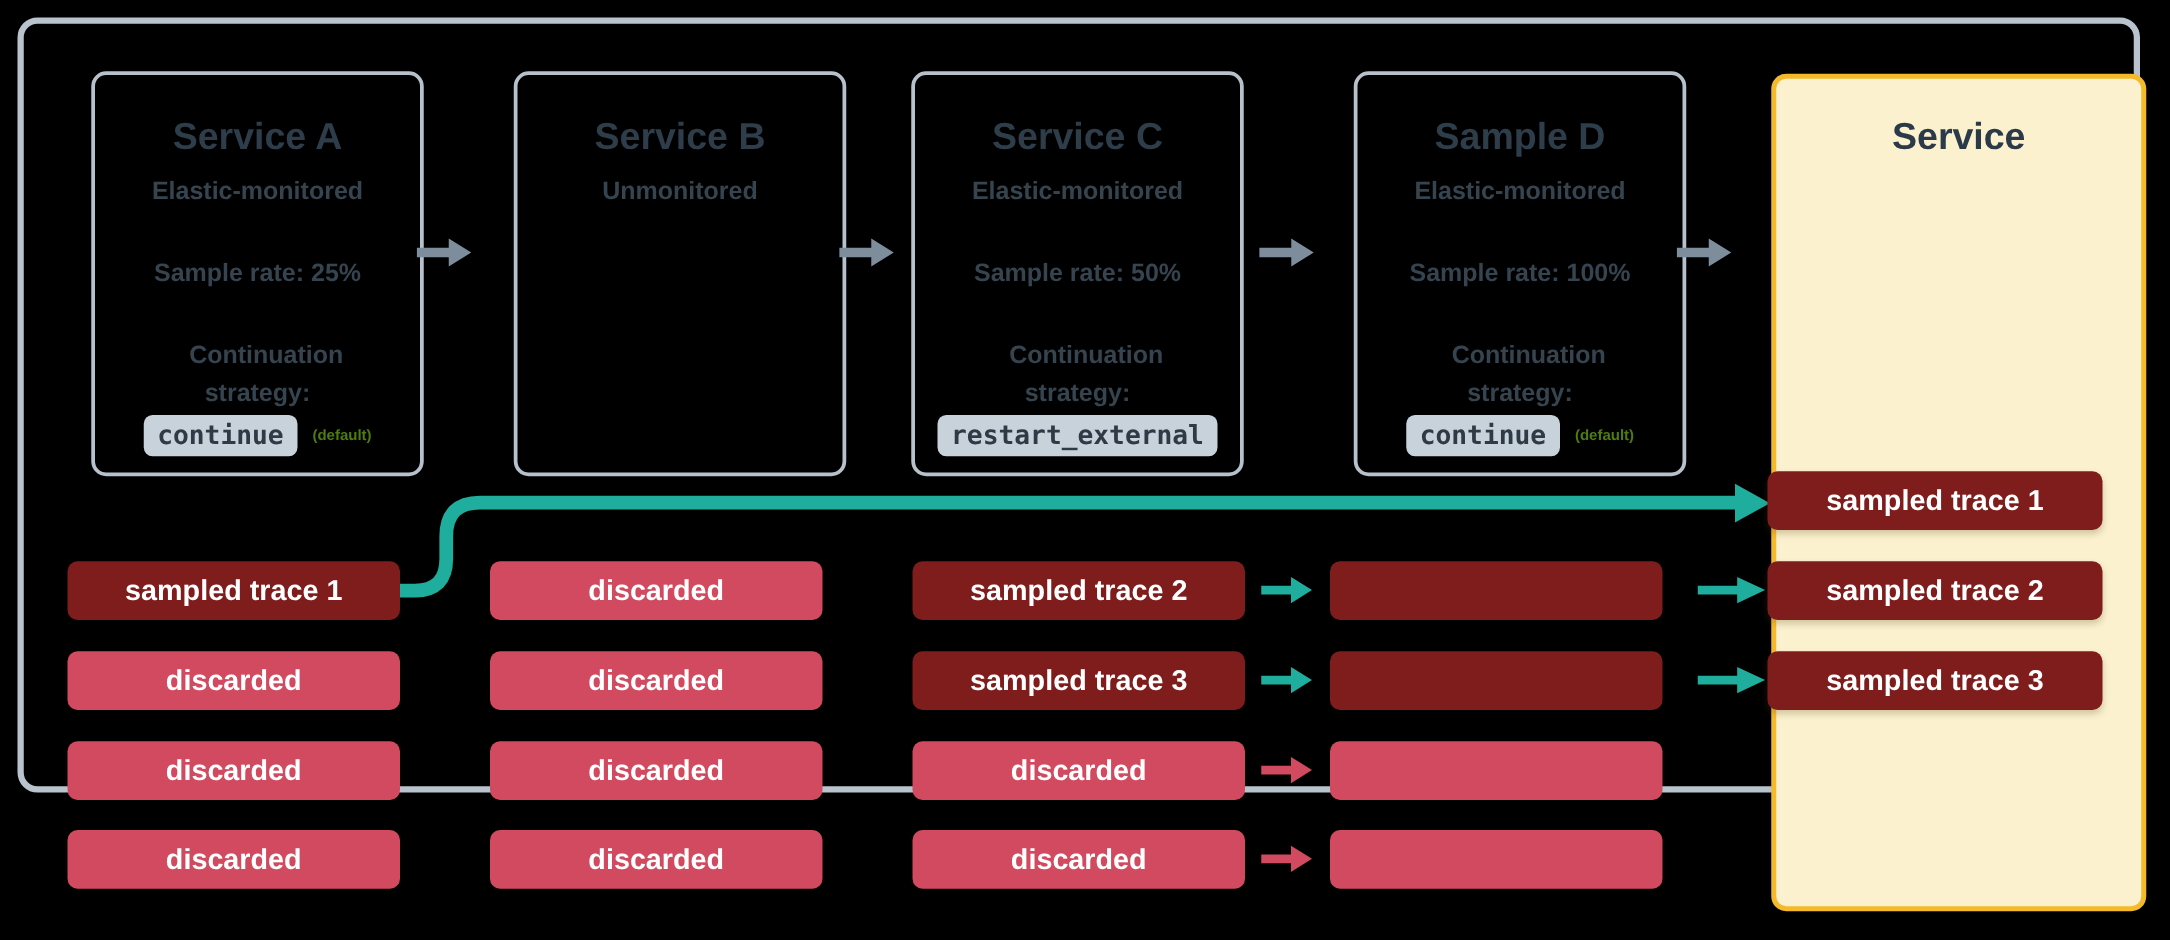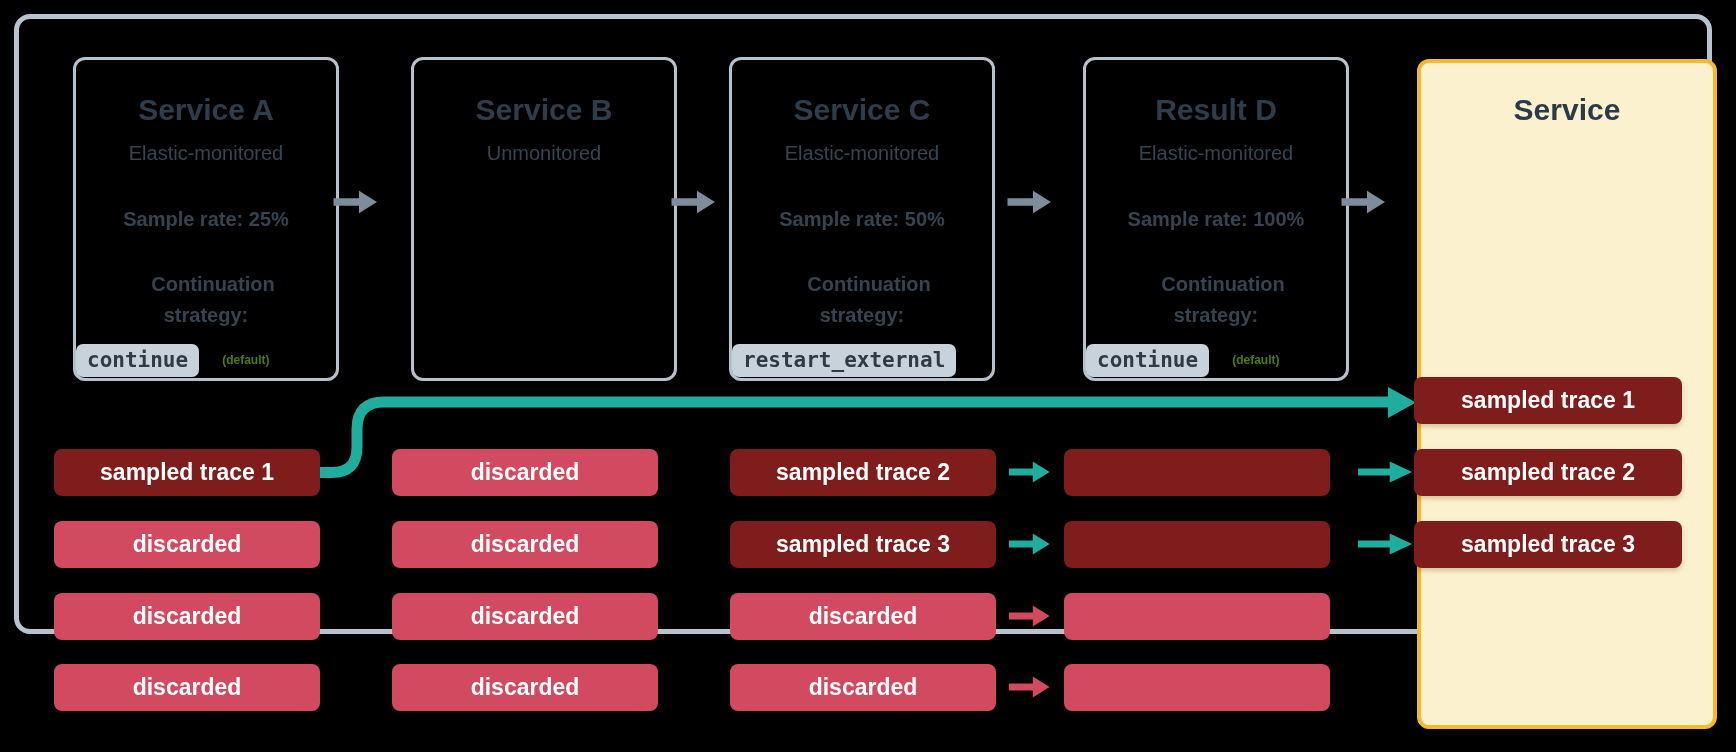--- a/index.html
+++ b/index.html
@@ -24,27 +24,27 @@
     position:absolute;top:38px;
     width:266px;height:324px;
     border:3px solid #B6C1CC;
     border-radius:12px;
     box-sizing:border-box;
     background:#000;
   }
   .svc.a{left:54px}.svc.b{left:392px}.svc.c{left:710px}.svc.d{left:1064px}
   .svc .txt{position:absolute;left:0;right:0;text-align:center;}
   .svc .title{top:33px;font-size:30px;font-weight:700;color:#2E3D4A;}
-  .svc .mon{top:82px;font-size:20px;font-weight:400;color:#35444F;}
+  .svc .mon{top:82px;font-size:20px;font-weight:700;color:#35444F;}
   .svc .rate{top:148px;font-size:20px;font-weight:700;color:#35444F;}
   .svc .cont1{top:213px;font-size:20px;font-weight:700;color:#35444F;padding-left:14px;}
   .svc .cont2{top:244px;font-size:20px;font-weight:700;color:#35444F;}
   .svc .striprow{
     position:absolute;left:0;right:0;top:271px;height:34px;
-    display:flex;align-items:center;gap:23px;margin-top:12px;
+    display:flex;align-items:center;justify-content:center;gap:12px;
   }
   .chip{
     display:inline-block;
     background:#C8D2DB;color:#2E3B47;
     font-family:"DejaVu Sans Mono", monospace;
     font-size:21px;font-weight:700;
     line-height:33px;padding:0 11px;
     border-radius:7px;white-space:nowrap;
   }
   .note{font-size:12px;font-weight:700;color:#4d7c0f;white-space:nowrap;}
@@ -111,21 +111,21 @@
       <div class="txt mon">Elastic-monitored</div>
       <div class="txt rate">Sample rate: 50%</div>
       <div class="txt cont1">Continuation</div>
       <div class="txt cont2">strategy:</div>
       <div class="striprow">
         <span class="chip">restart_external</span>
       </div>
     </div>
 
     <div class="svc d">
-      <div class="txt title">Result D</div>
+      <div class="txt title">Sample D</div>
       <div class="txt mon">Elastic-monitored</div>
       <div class="txt rate">Sample rate: 100%</div>
       <div class="txt cont1">Continuation</div>
       <div class="txt cont2">strategy:</div>
       <div class="striprow">
         <span class="chip">continue</span>
         <span class="note">(default)</span>
       </div>
     </div>
 

